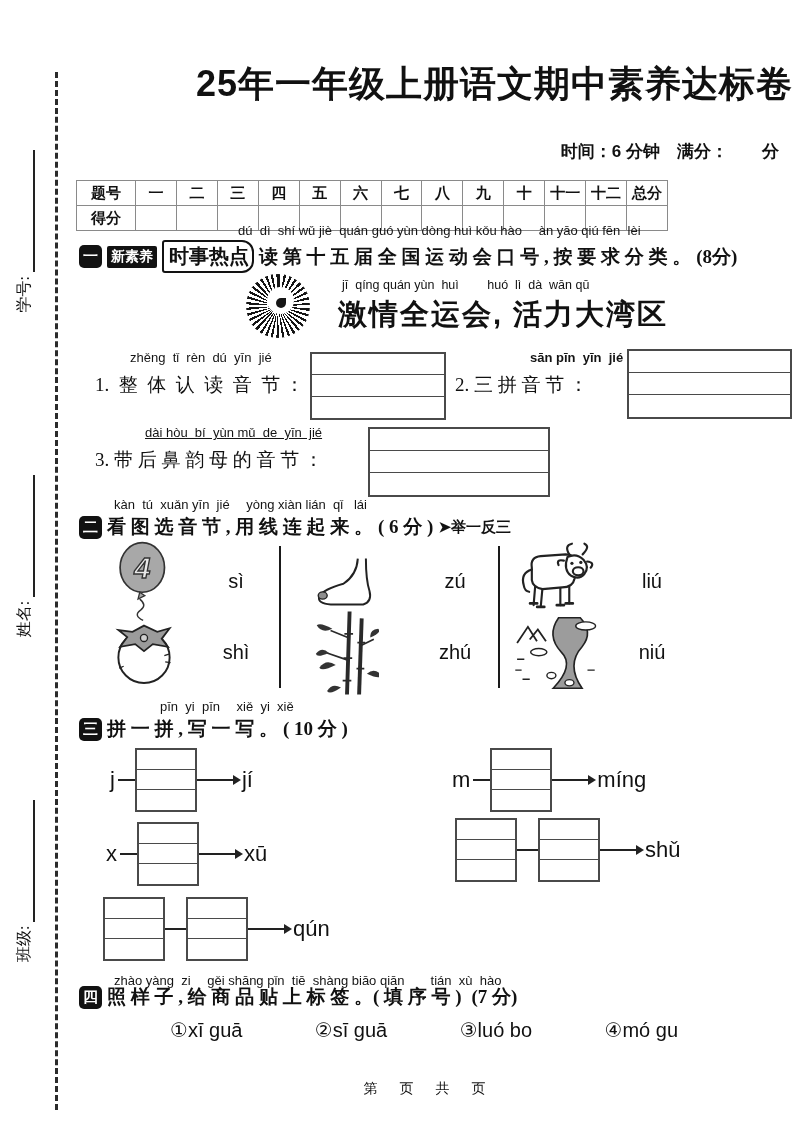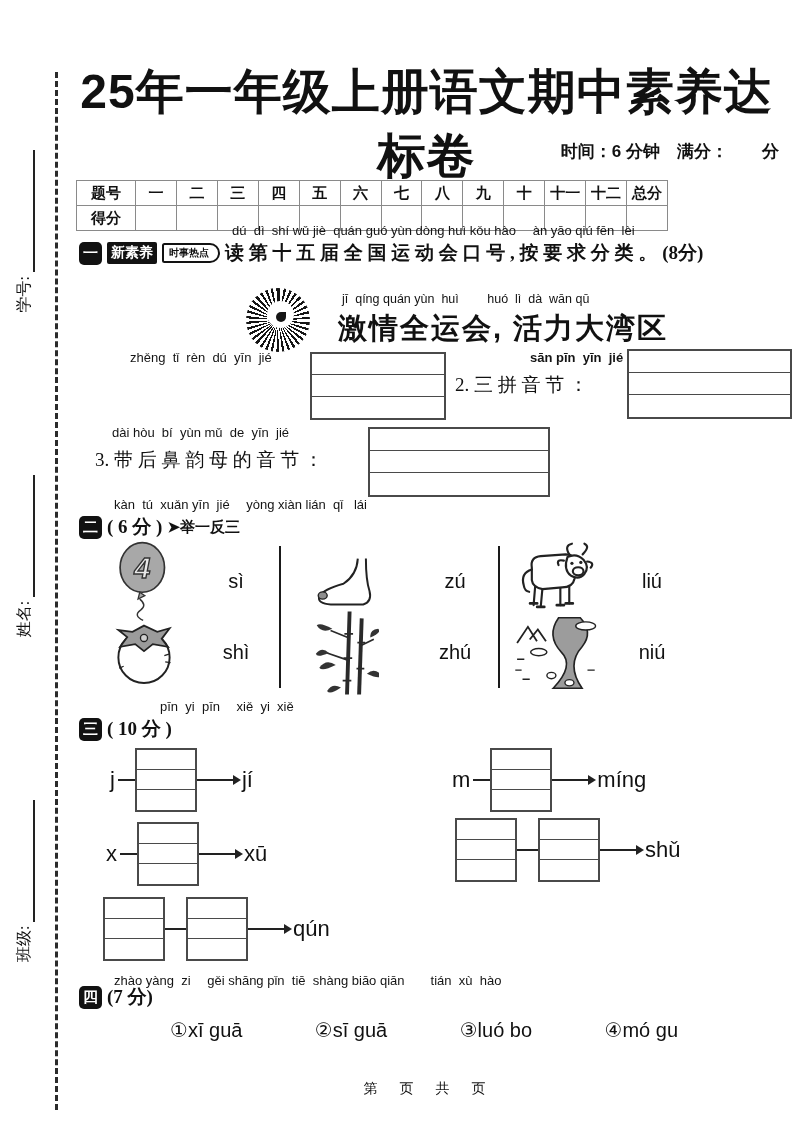--- a/index.html
+++ b/index.html
@@ -6,41 +6,41 @@
   .page{position:relative;width:793px;height:1121px;background:#fff;color:#111;
         font-family:"Liberation Sans","DejaVu Sans",sans-serif;overflow:hidden;margin:0 auto;}
   
   .cutline{position:absolute;left:55px;top:72px;height:1038px;border-left:3px dashed #2b2b2b;}
   .sidebar-fields{position:absolute;left:14px;top:962px;width:812px;transform:rotate(-90deg);
         transform-origin:0 0;display:flex;justify-content:space-between;font-size:16px;
         font-family:"Liberation Serif",serif;}
   .sf{display:flex;align-items:flex-end;}
   .sf .blank{display:inline-block;width:122px;border-bottom:2px solid #222;height:14px;margin-left:4px;}
   
-  .title{position:absolute;top:60px;left:60px;right:0;text-align:center;font-size:48px;
+  .title{position:absolute;top:60px;left:60px;right:0;text-align:right;font-size:36px;
         font-weight:900;letter-spacing:1px;}
   .meta{position:absolute;top:140px;right:14px;font-size:17px;font-weight:bold;white-space:pre;padding-left:28px;}
   table.score{position:absolute;top:180px;left:76px;width:592px;border-collapse:collapse;
         table-layout:fixed;font-size:15px;}
   table.score td{border:1.5px solid #8a8a8a;height:24px;text-align:center;font-weight:bold;padding:0;}
   table.score td:first-child{width:58px;}
   
   .qp{position:absolute;font-size:13px;white-space:pre;color:#141414;}
   .qh{position:absolute;display:flex;align-items:center;gap:5px;font-size:19px;font-weight:bold;
       font-family:"Liberation Serif",serif;white-space:pre;}
   .nb{display:inline-flex;width:23px;height:23px;background:#121212;color:#fff;border-radius:5px;
       align-items:center;justify-content:center;font-size:15px;flex:none;
       font-family:"Liberation Sans",sans-serif;}
   .tagdark{background:#121212;color:#fff;font-size:14px;padding:2px 4px;border-radius:2px;
       font-family:"Liberation Sans",sans-serif;}
-  .tagout{border:2px solid #121212;font-size:10px;padding:1px 9px 1px 5px;
+  .tagout{border:2px solid #121212;font-size:20px;padding:1px 3px 1px 5px;
       border-radius:3px 12px 12px 3px;font-family:Liberation Serif, serif;}
   .minitag{font-size:15px;font-weight:bold;font-family:"Liberation Sans",sans-serif;}
   
-  .logo{position:absolute;left:246px;top:288px;display:flex;align-items:center;gap:28px;}
+  .logo{position:absolute;left:246px;top:274px;display:flex;align-items:center;gap:28px;}
   .burst{position:relative;width:64px;height:64px;border-radius:50%;
       background:repeating-conic-gradient(#151515 0deg 4.5deg,#ffffff 4.5deg 10.5deg);}
   .burst::after{content:'';position:absolute;left:21px;top:13px;width:27px;height:27px;
       background:#fff;border-radius:50%;}
   .burst::before{content:'';position:absolute;left:30px;top:24px;width:10px;height:10px;
       background:#151515;border-radius:50% 0 50% 50%;z-index:1;}
   .slogan-py{font-size:12.5px;white-space:pre;margin-left:4px;}
   .slogan{font-size:29px;font-weight:900;letter-spacing:2px;margin-top:1px;}
   
   .abox{position:absolute;border:2px solid #4a4a4a;display:grid;grid-template-rows:1fr 1fr 1fr;background:#fff;}
@@ -125,63 +125,65 @@
           <td></td>
       <td></td>
           <td></td>
       <td></td>
           <td></td>
       <td></td>
     </tr>
   </tbody>
     </table>
 
-  <div class="qp" style="left:232px;top:222px;text-align:center;">dú  dì  shí wǔ jiè  quán guó yùn dòng huì kǒu hào　 àn yāo qiú fēn  lèi</div>
+  <div class="qp" style="left:238px;top:222px;text-align:center;">dú  dì  shí wǔ jiè  quán guó yùn dòng huì kǒu hào　 àn yāo qiú fēn  lèi</div>
   <div class="qh" style="left:79px;top:240px;">
     <span class="nb">一</span>
     <span class="tagdark">新素养</span>
     <span class="tagout">时事热点</span>
     <span>读 第 十 五 届 全 国 运 动 会 口 号 , 按 要 求 分 类 。</span>
     <span>(8分)</span>
   </div>
 
   <div class="logo">
     <div class="burst"></div>
     <div>
       <div class="slogan-py">jī  qíng quán yùn  huì　　 huó  lì  dà  wān qū</div>
       <div class="slogan">激情全运会, 活力大湾区</div>
     </div>
   </div>
 
   <div class="qp" style="left:130px;top:350px;">zhěng  tǐ  rèn  dú  yīn  jié</div>
+  <div class="sub" style="left:95px;top:372px;">1.  整  体  认  读  音  节 ：</div>
   <div class="abox" style="left:310px;top:352px;width:132px;height:64px;">
       <div></div>
       <div></div>
       <div></div>
     </div>
 
   <div class="qp" style="left:530px;top:350px;font-weight:bold;">sān pīn  yīn  jié</div>
   <div class="sub" style="left:455px;top:372px;">2. 三 拼 音 节 ：</div>
   <div class="abox" style="left:627px;top:349px;width:161px;height:66px;">
       <div></div>
       <div></div>
       <div></div>
     </div>
 
-  <div class="qp" style="left:112px;top:425px;">dài hòu  bí  yùn mǔ  de  yīn  jié</div>
+  <div class="qp" style="left:145px;top:425px;text-decoration:underline;">dài hòu  bí  yùn mǔ  de  yīn  jié</div>
   <div class="sub" style="left:95px;top:447px;">3. 带 后 鼻 韵 母 的 音 节 ：</div>
   <div class="abox" style="left:368px;top:427px;width:178px;height:66px;">
       <div></div>
       <div></div>
       <div></div>
     </div>
 
   <div class="qp" style="left:114px;top:496px;">kàn  tú  xuǎn yīn  jié　 yòng xiàn lián  qǐ   lái</div>
   <div class="qh" style="left:79px;top:514px;">
     <span class="nb">二</span>
+    <span>看 图 选 音 节 , 用 线 连 起 来 。</span>
     <span>( 6 分 )</span>
     <span class="minitag">➤举一反三</span>
   </div>
 
   <div class="mgrid">
     <div class="mcol divider">
       <span>
         <svg viewBox="0 0 70 96" width="60" height="82">
           <ellipse cx="33" cy="31" rx="26" ry="29" fill="#a8a8a8" stroke="#333" stroke-width="2"></ellipse>
           <text x="33" y="43" font-size="34" font-weight="bold" font-style="italic" fill="#e9e9e9" stroke="#333" stroke-width="1.6" text-anchor="middle">4</text>
@@ -259,20 +261,21 @@
           <ellipse cx="64" cy="74" rx="5" ry="3.5" fill="#fff" stroke="#222" stroke-width="1.5"></ellipse>
         </svg>
       </span>
       <span class="syll">niú</span>
     </div>
   </div>
 
   <div class="qp" style="left:114px;top:698px;margin-left:46px;">pīn  yi  pīn　 xiě  yi  xiě</div>
   <div class="qh" style="left:79px;top:716px;">
     <span class="nb">三</span>
+    <span>拼 一 拼 , 写 一 写 。</span>
     <span>( 10 分 )</span>
   </div>
 
   <div class="sg" style="left:110px;top:748px;">
     <span class="lead">j</span>
     <span class="hline"></span>
     <span class="pbox">
         <div></div>
         <div></div>
         <div></div>
@@ -329,20 +332,21 @@
         <div></div>
         <div></div>
       </span>
     <span class="arrow"></span>
     <span>shǔ</span>
   </div>
 
   <div class="qp" style="left:114px;top:966px;margin-top:6px;">zhào yàng  zi　 gěi shāng pǐn  tiē  shàng biāo qiān　　tián  xù  hào</div>
   <div class="qh" style="left:79px;top:984px;">
     <span class="nb">四</span>
+    <span>照 样 子 , 给 商 品 贴 上 标 签 。( 填 序 号 ) </span>
     <span>(7 分)</span>
   </div>
   <div class="opts">
     <span>①xī guā</span>
     <span>②sī guā</span>
     <span>③luó bo</span>
     <span>④mó gu</span>
   </div>
 
   <div class="footer">第　页　共　页</div>

